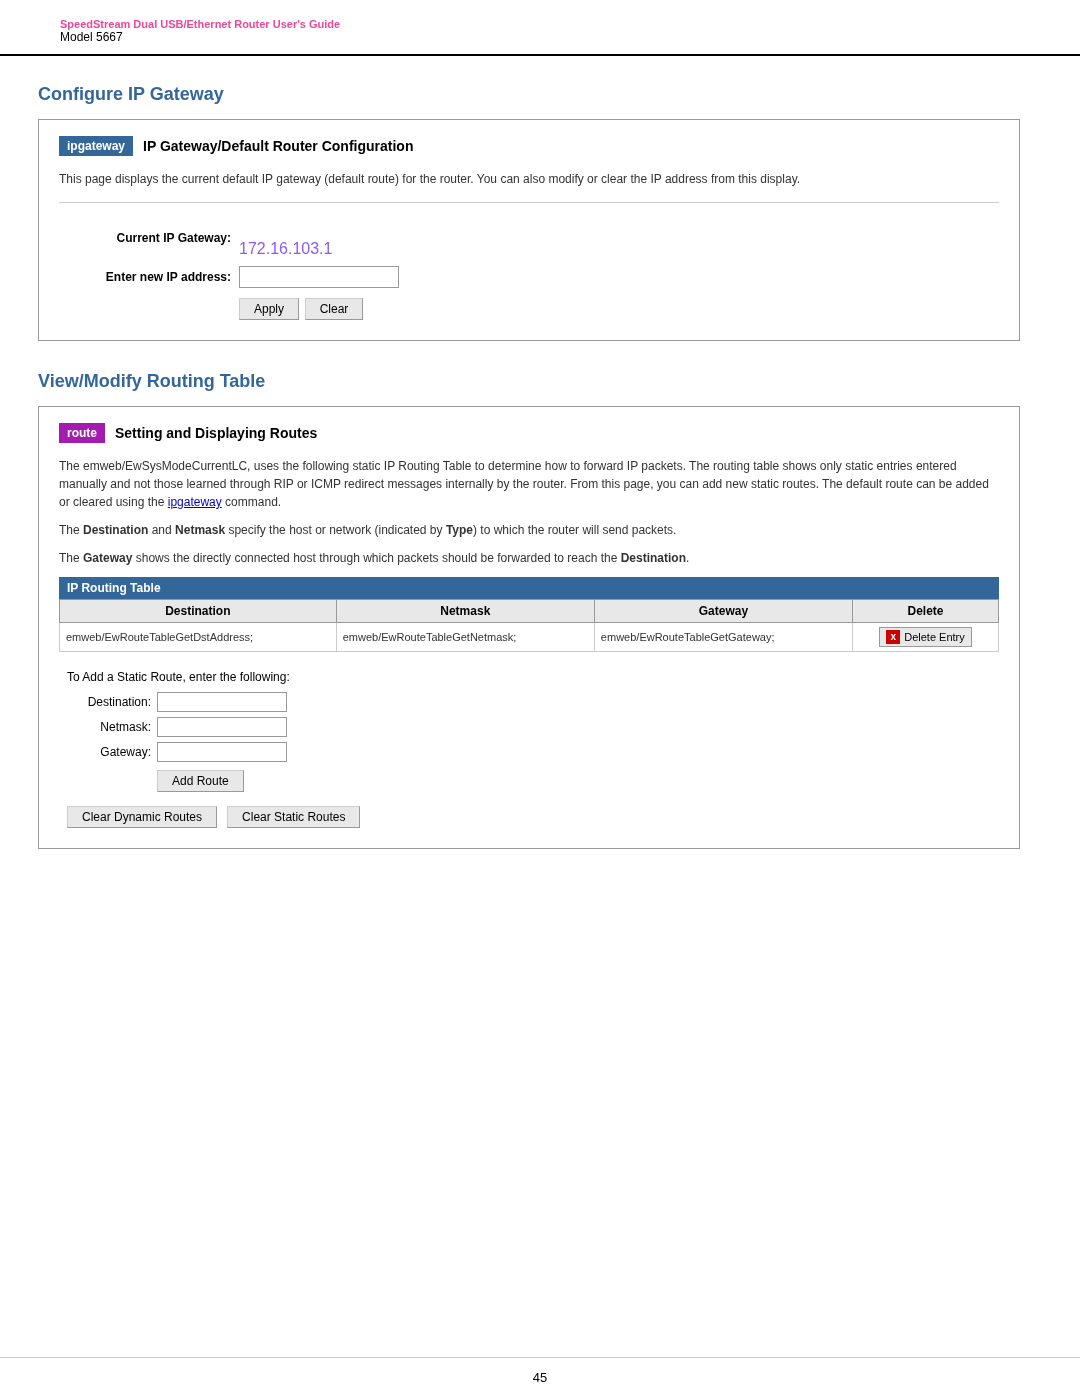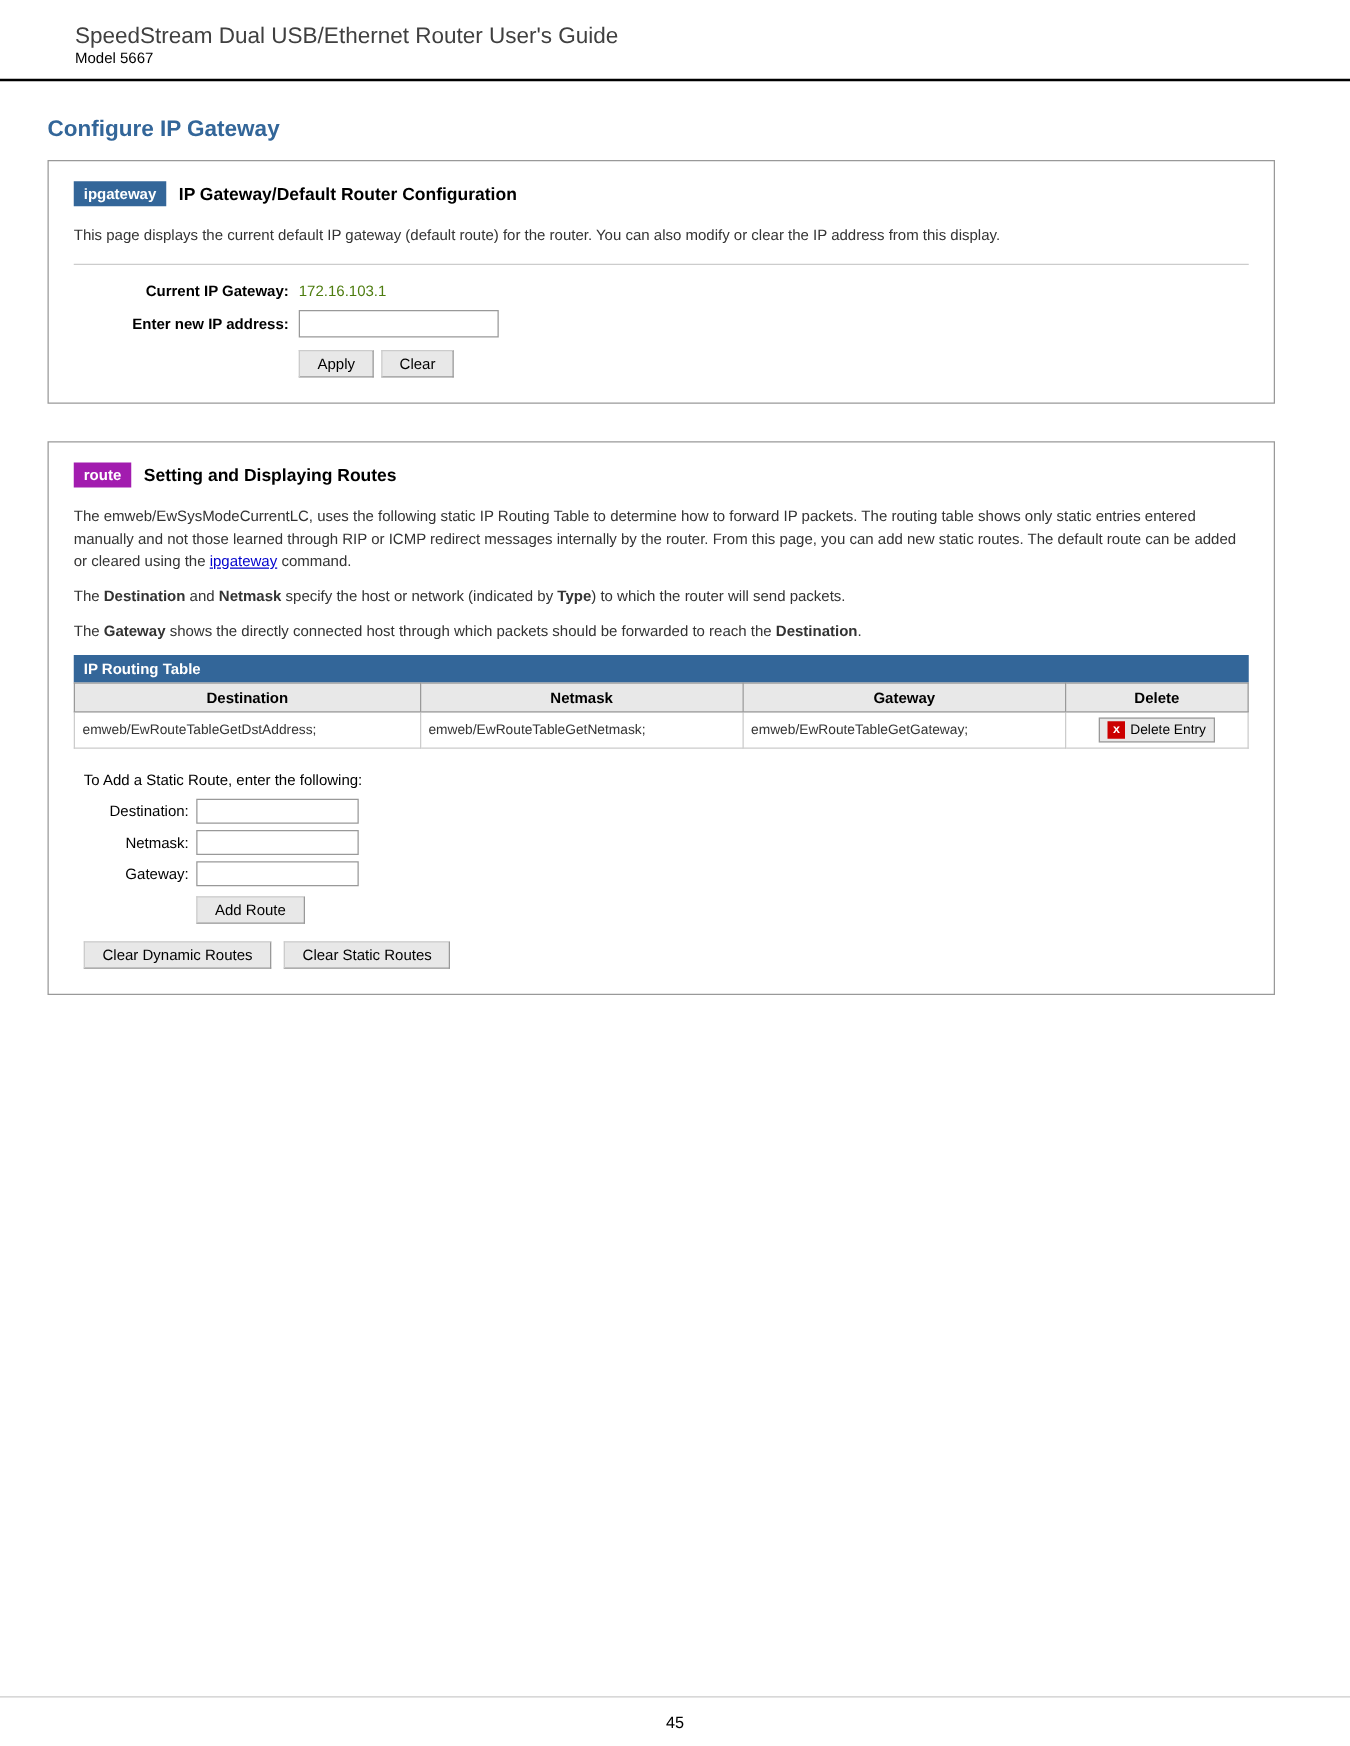--- a/index.html
+++ b/index.html
@@ -21,23 +21,23 @@
       flex-direction: column;
     }
 
     
     .page-header {
       padding: 18px 60px 10px 60px;
       border-bottom: 2px solid #000;
       margin-bottom: 0;
     }
     .page-header .guide-title {
-      font-size: 18px;
-      font-weight: normal;
-      color: #404040;
+      font-size: 11px;
+      font-weight: bold;
+      color: #ec4899;
     }
     .page-header .model-number {
       font-size: 12px;
       color: #000;
     }
 
     
     .main-content {
       padding: 28px 60px 30px 38px;
       flex: 1;
@@ -105,22 +105,23 @@
     }
     .form-label {
       font-size: 12px;
       font-weight: bold;
       color: #000;
       min-width: 160px;
       text-align: right;
       padding-right: 8px;
     }
     .form-value {
-      font-size: 12px;
-      color: #4d7c0f;
+      font-size: 16px;
+      color: #8b5cf6;
+      margin-top: 23px;
     }
     .form-input {
       border: 1px solid #999;
       font-size: 12px;
       padding: 2px 4px;
       width: 160px;
       height: 22px;
       background: #fff;
     }
 
@@ -301,20 +302,21 @@
         <span class="form-label">Enter new IP address:</span>
         <input class="form-input" type="text" value="" style="">
       </div>
 
       <div class="button-row">
         <button class="btn">Apply</button>
         <button class="btn">Clear</button>
       </div>
     </div>
 
+    <div class="section-title">View/Modify Routing Table</div>
 
     <div class="panel">
       <div class="panel-header">
         <span class="badge route-badge">route</span>
         <span class="panel-header-title">Setting and Displaying Routes</span>
       </div>
 
       <div class="routing-description">
         The emweb/EwSysModeCurrentLC, uses the following static IP Routing Table to determine how to forward IP packets. The routing table shows only static entries entered manually and not those learned through RIP or ICMP redirect messages internally by the router. From this page, you can add new static routes. The default route can be added or cleared using the <a href="#">ipgateway</a> command.
       </div>

